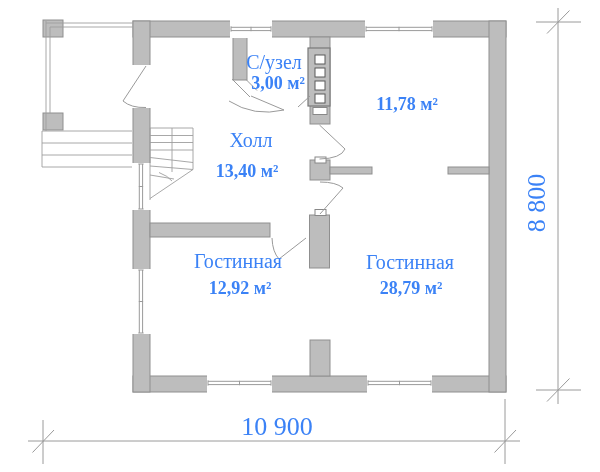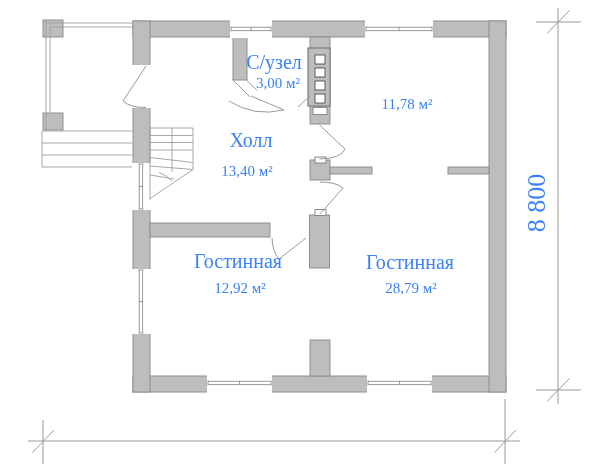--- a/index.html
+++ b/index.html
@@ -4,21 +4,21 @@
 <style>
   html,body{margin:0;padding:0;background:#ffffff;}
   .stage{
     position:relative;width:600px;height:472px;background:#ffffff;overflow:hidden;
     font-family:"Liberation Serif","DejaVu Serif",serif;color:#3b82f6;
   }
   .stage svg{position:absolute;left:0;top:0;}
   .lbl{position:absolute;transform:translate(-50%,-50%);white-space:nowrap;
        text-align:center;line-height:1;}
   .room-title{font-size:20px;}
-  .room-area{font-size:15px;}
+  .room-area{font-size:18px;font-weight:bold;}
   .dim-text{font-size:26px;}
   .dim-text.vert{transform:translate(-50%,-50%) rotate(-90deg);}
 </style>
 </head>
 <body>
 
 <div class="stage">
 
   <svg width="600" height="472" viewBox="0 0 600 472">
 
@@ -139,15 +139,16 @@
 
   <div class="lbl room-title" style="left:251px;top:140px">Холл</div>
   <div class="lbl room-area" style="left:247px;top:171px">13,40 м²</div>
 
   <div class="lbl room-title" style="left:238px;top:261px">Гостинная</div>
   <div class="lbl room-area" style="left:240px;top:288px">12,92 м²</div>
 
   <div class="lbl room-title" style="left:410px;top:262px">Гостинная</div>
   <div class="lbl room-area" style="left:411px;top:288px">28,79 м²</div>
 
+  <div class="lbl dim-text" style="left:277px;top:427px">10 900</div>
   <div class="lbl dim-text vert" style="left:537px;top:203px">8 800</div>
 
 </div>
 
 </body></html>

